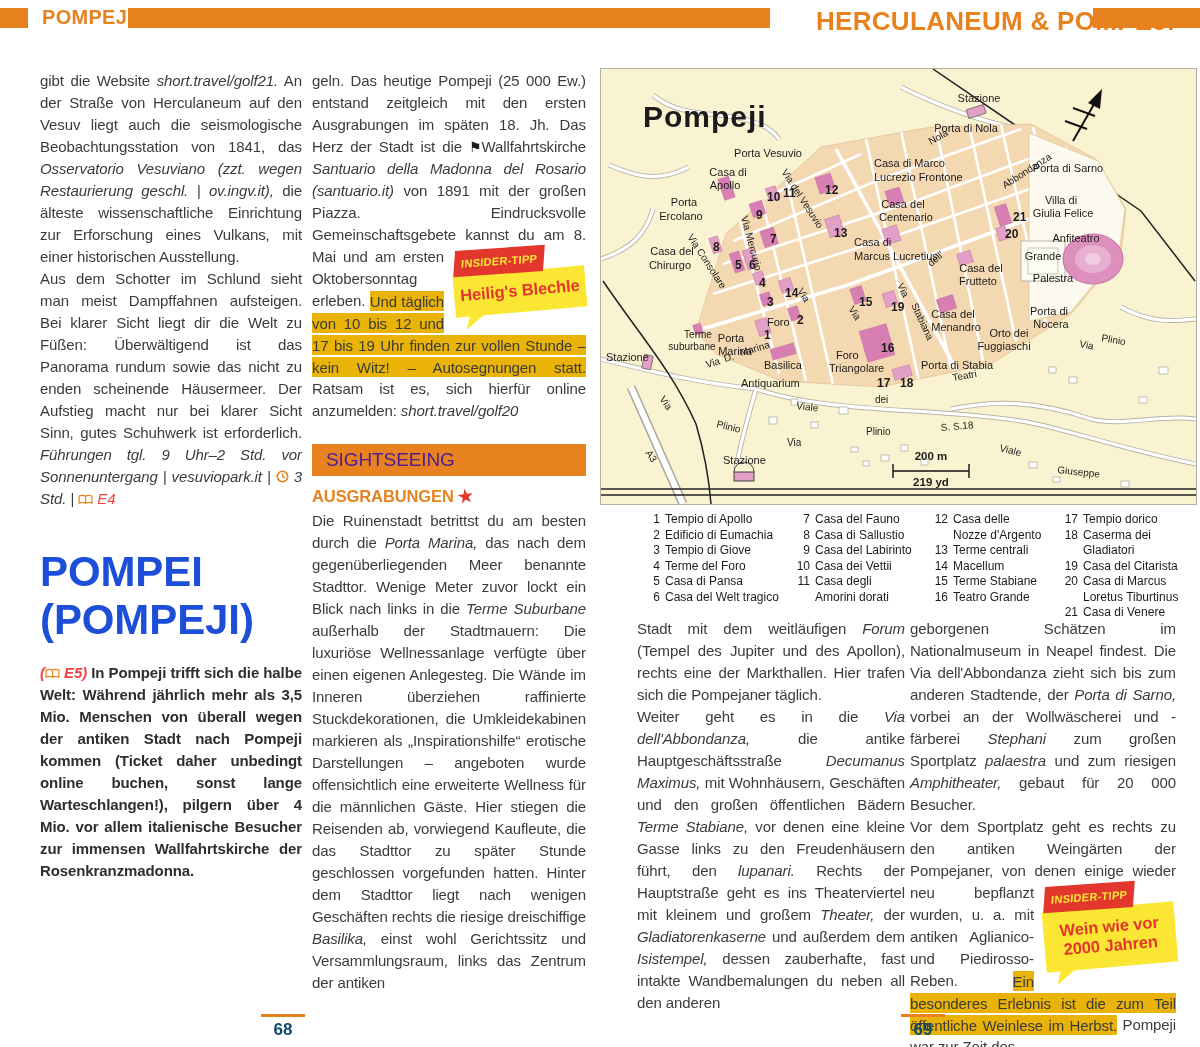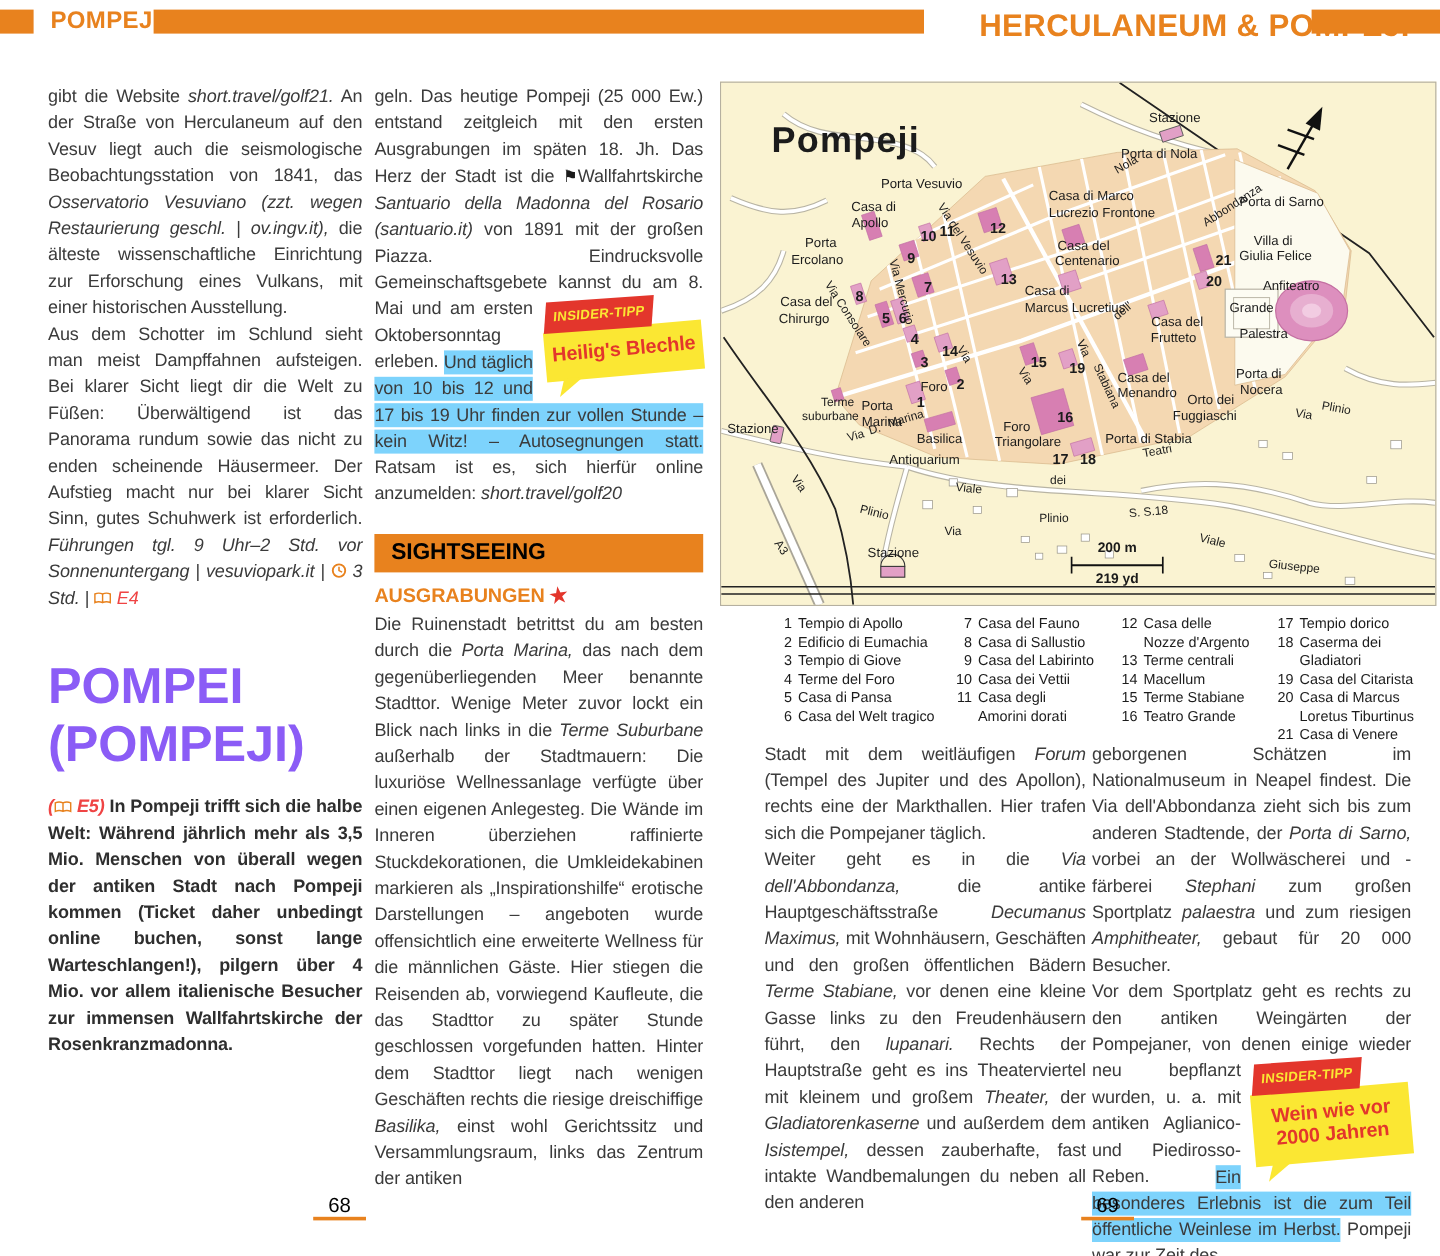--- a/index.html
+++ b/index.html
@@ -14,25 +14,25 @@
   
   .col{position:absolute;top:70px;font-size:15px;line-height:22px;text-align:justify;letter-spacing:-.1px}
   .col1{left:40px;width:262px}
   .col2{left:312px;width:274px}
   .col3{left:637px;top:618px;width:268px}
   .col4{left:910px;top:618px;width:266px}
   p{margin:0}
   .it{font-style:italic}
   .oit{color:#ef4444;font-style:italic}
   .bold-p{font-weight:bold;color:#2e2e2e}
-  .hl{background:#7dd3fc;padding:1.5px 0;box-decoration-break:clone;-webkit-box-decoration-break:clone}
+  .hl{background:#eab308;padding:1.5px 0;box-decoration-break:clone;-webkit-box-decoration-break:clone}
   .flag{color:#1b1b1b;font-size:14px;font-style:normal}
   .iconsvg{vertical-align:-1px}
-  .big-heading{margin:38px 0 18px;color:#8b5cf6;font-size:42px;line-height:48px;font-weight:bold;text-align:left}
-  .banner{margin-top:22px;background:#E8821E;color:#000000;font-weight:bold;font-size:19px;padding:5px 0 5px 14px;text-align:left}
+  .big-heading{margin:38px 0 18px;color:#1d4ed8;font-size:42px;line-height:48px;font-weight:bold;text-align:left}
+  .banner{margin-top:22px;background:#E8821E;color:#4c1d95;font-weight:normal;font-size:19px;padding:5px 0 5px 14px;text-align:left}
   .subhead{margin-top:9px;margin-bottom:2px;color:#E8821E;font-weight:bold;font-size:16.5px;text-align:left}
   .star{color:#E3362C;font-size:17px;display:inline-block;transform:rotate(-8deg)}
   
   .tip{float:right;width:132px;margin:2px 0 6px 10px;position:relative;text-align:left}
   .tip-tab{display:inline-block;background:#E3362C;color:#FBE733;font-size:11px;font-weight:bold;
            padding:2px 7px;transform:rotate(-4deg) skewX(-8deg);position:relative;z-index:2;letter-spacing:.3px;white-space:nowrap}
   .tip-bubble{display:block;background:#FBE733;color:#E3362C;font-weight:bold;font-size:16.5px;line-height:19px;
            text-align:center;padding:10px 5px 12px;transform:rotate(-5deg);margin-top:-3px;position:relative}
   .tip-tail{position:absolute;left:12px;bottom:-13px;width:0;height:0;
            border-top:15px solid #FBE733;border-right:16px solid transparent;transform:skewX(-18deg)}
@@ -45,21 +45,21 @@
   
   .legend{position:absolute;left:600px;top:512px;width:597px;box-sizing:border-box;display:flex;
           padding-left:40px;font-size:12px;line-height:15.5px;color:#1c1c1c;text-align:left}
   .lcol1{width:150px}.lcol2{width:138px}.lcol3{width:130px}.lcol4{width:139px}
   .li{display:flex}
   .lnum{width:20px;text-align:right;margin-right:5px;flex:none}
   .lnm{white-space:pre-line}
   
   .pagerule{position:absolute;top:1014px;width:44px;height:3px;background:#E8821E}
   .pr-left{left:261px}.pr-right{left:901px}
-  .pageno{position:absolute;top:995px;width:60px;text-align:center;font-weight:normal;font-size:17px;color:#000000}
+  .pageno{position:absolute;top:1020px;width:60px;text-align:center;font-weight:bold;font-size:17px;color:#0c4a6e}
   .pn-left{left:253px}.pn-right{left:893px}
 </style>
 </head>
 <body>
 
 <div class="page">
 
   <div class="hdr-bar hb1"></div>
   <div class="hdr-title ht-left">POMPEJI</div>
   <div class="hdr-bar hb2"></div>

